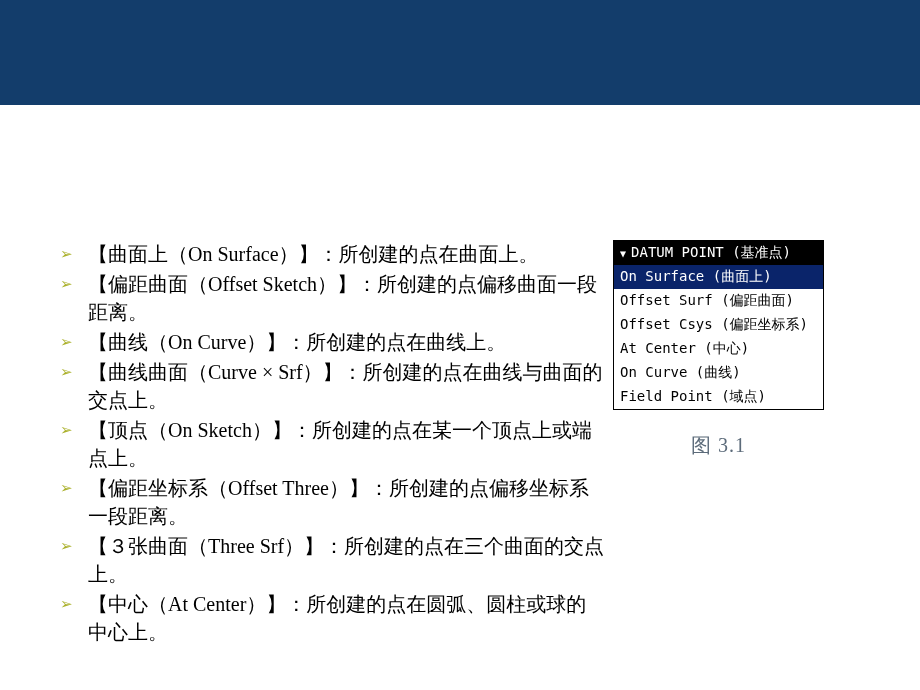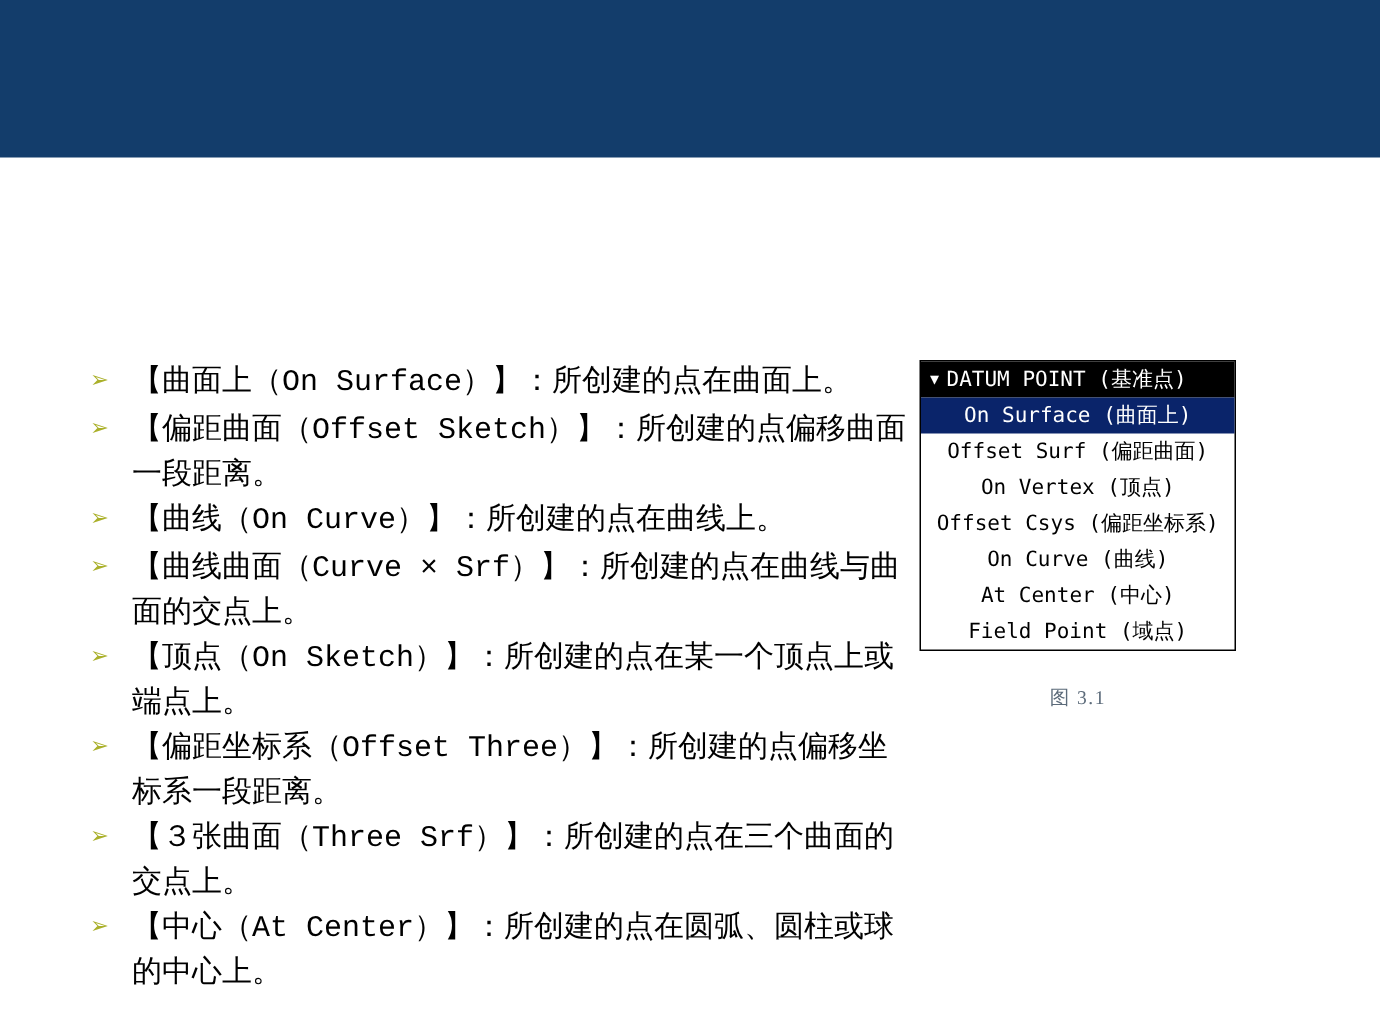--- a/index.html
+++ b/index.html
@@ -34,21 +34,21 @@
     color: #aab02a;
     font-size: 15px;
     width: 28px;
     flex-shrink: 0;
     padding-top: 4px;
   }
   .bullet-list .txt {
     flex: 1;
   }
   .en {
-    font-family: Liberation Mono, monospace;
+    font-family: Liberation Serif, serif;
   }
   .panel-wrap {
     margin-left: 8px;
     display: flex;
     flex-direction: column;
     align-items: center;
   }
   .panel {
     width: 211px;
     border: 1px solid #000;
@@ -65,29 +65,28 @@
   }
   .panel-header .tri {
     font-size: 10px;
     margin-right: 5px;
   }
   .panel-row {
     padding: 3px 6px;
     white-space: nowrap;
     overflow: hidden;
     color: #000;
-    text-align: center;
   }
   .panel-row.sel {
     background: #0a246a;
     color: #ffffff;
   }
   .caption {
     margin-top: 22px;
-    font-size: 13px;
+    font-size: 20px;
     font-family: "SimSun", "宋体", serif;
     color: #5c6b7a;
     letter-spacing: 1px;
   }
 </style>
 </head>
 <body>
 
 <div class="top-bar"></div>
 
@@ -130,23 +129,22 @@
 
   <div class="panel-wrap">
     <div class="panel">
       <div class="panel-header">
         <span class="tri">▼</span>
         <span>DATUM POINT (基准点)</span>
       </div>
       <div id="panel-body">
           <div class="panel-row sel">On Surface (曲面上)</div>
           <div class="panel-row">Offset Surf (偏距曲面)</div>
-          <div class="panel-row">On Vertex (顶点)</div>
           <div class="panel-row">Offset Csys (偏距坐标系)</div>
+          <div class="panel-row">At Center (中心)</div>
           <div class="panel-row">On Curve (曲线)</div>
-          <div class="panel-row">At Center (中心)</div>
           <div class="panel-row">Field Point (域点)</div>
         </div>
     </div>
     <div class="caption">图 3.1</div>
   </div>
 
 </div>
 
 </body></html>

